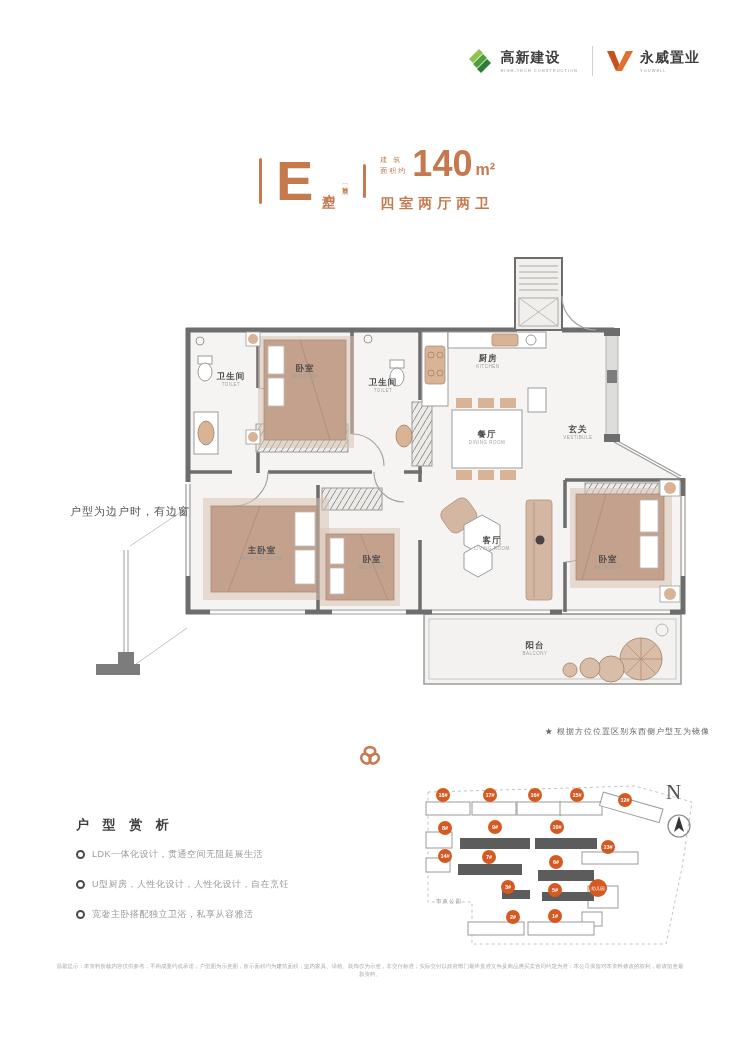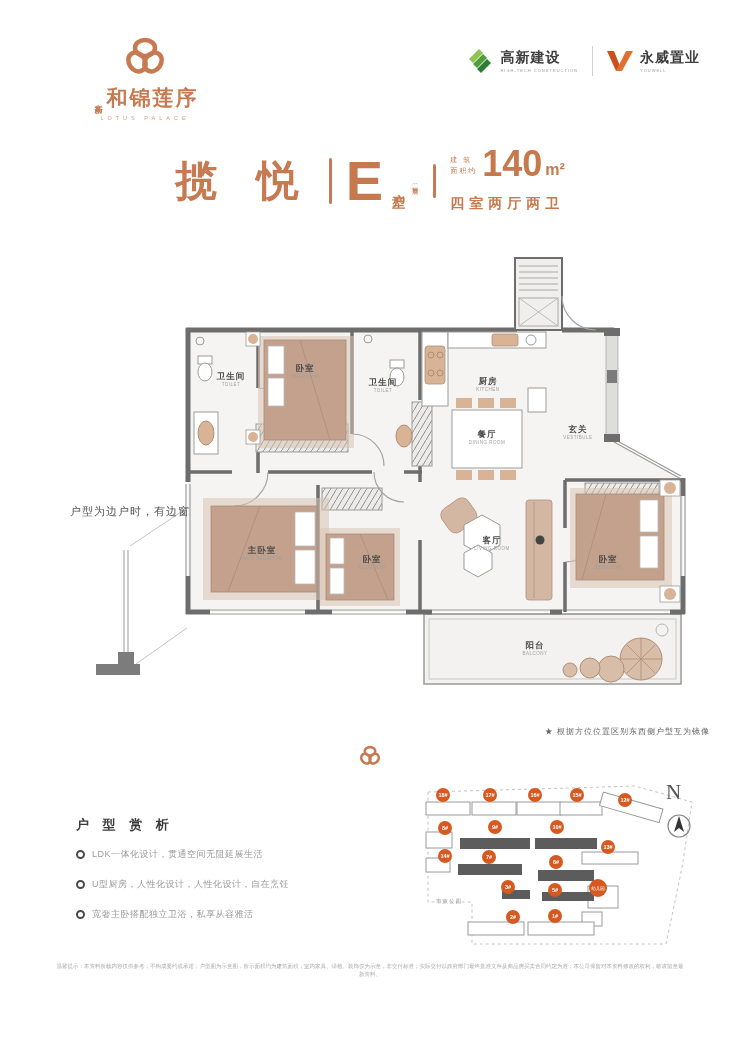--- a/index.html
+++ b/index.html
@@ -64,34 +64,20 @@
   .north-n{position:absolute;left:246px;top:2px;font-size:21px;color:#555;font-family:"Liberation Serif",serif;}
 
   
   .disclaimer{left:55px;top:962px;width:630px;text-align:center;font-size:5.5px;color:#aaaaaa;line-height:1.5;}
 </style>
 </head>
 <body>
 
 <div class="page">
 
-  <div class="abs brand">
-    <svg class="brand-flower" width="46" height="42" viewBox="0 0 46 42">
-      <g fill="none" stroke="#c77a51" stroke-width="4.5">
-        <ellipse cx="23" cy="12" rx="10" ry="8"></ellipse>
-        <ellipse cx="15" cy="26" rx="10" ry="8" transform="rotate(55 15 26)"></ellipse>
-        <ellipse cx="31" cy="26" rx="10" ry="8" transform="rotate(-55 31 26)"></ellipse>
-      </g>
-    </svg>
-    <div class="brand-row">
-      <span class="brand-prefix">高新</span>
-      <span class="brand-cn">和锦莲序</span>
-    </div>
-    <div class="brand-en">LOTUS PALACE</div>
-  </div>
 
   <div class="abs partners">
     <div class="p-logo">
       <svg width="27" height="27" viewBox="0 0 27 27">
         <polygon points="2,11 12,1 16,5 6,15" fill="#8ec44e"></polygon>
         <polygon points="6,16 16,6 20,10 10,20" fill="#4e9e3c"></polygon>
         <polygon points="10,21 20,11 24,15 14,25" fill="#2e7d32"></polygon>
       </svg>
       <div class="p-txt">
         <div class="p-cn">高新建设</div>
@@ -105,21 +91,20 @@
         <polygon points="9,21 19,1 26,1 15,21" fill="#e07030"></polygon>
       </svg>
       <div class="p-txt">
         <div class="p-cn">永威置业</div>
         <div class="p-en">YOUWELL</div>
       </div>
     </div>
   </div>
 
   <div class="abs titlebar">
-    <span class="t-name">揽 悦</span>
     <span class="t-bar"></span>
     <span class="t-E">E</span>
     <span class="t-unitword">户型</span>
     <span class="t-unitnote">〔标准层〕</span>
     <span class="t-bar2"></span>
     <span class="t-right">
       <span class="t-arearow">
         <span class="t-areaprefix">
           <span>建 筑</span><br>
           <span>面积约</span>
@@ -346,21 +331,21 @@
       <div class="room-en">TOILET</div>
     </div>
     <div class="room-label" style="left:305px;top:371px">
       <div class="room-cn">卧室</div>
       <div class="room-en">BEDROOM</div>
     </div>
     <div class="room-label" style="left:383px;top:385px">
       <div class="room-cn">卫生间</div>
       <div class="room-en">TOILET</div>
     </div>
-    <div class="room-label" style="left:488px;top:384px">
+    <div class="room-label" style="left:488px;top:361px">
       <div class="room-cn">厨房</div>
       <div class="room-en">KITCHEN</div>
     </div>
     <div class="room-label" style="left:487px;top:437px">
       <div class="room-cn">餐厅</div>
       <div class="room-en">DINING ROOM</div>
     </div>
     <div class="room-label" style="left:578px;top:432px">
       <div class="room-cn">玄关</div>
       <div class="room-en">VESTIBULE</div>

